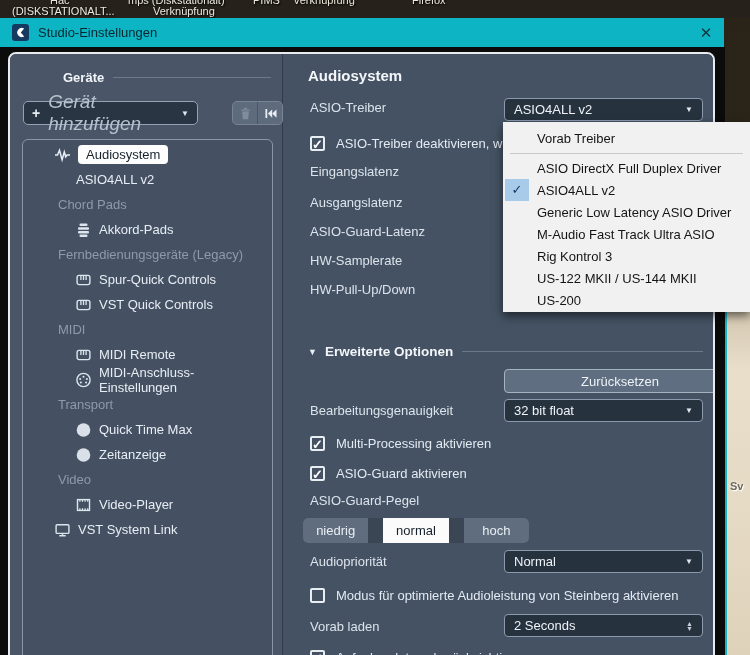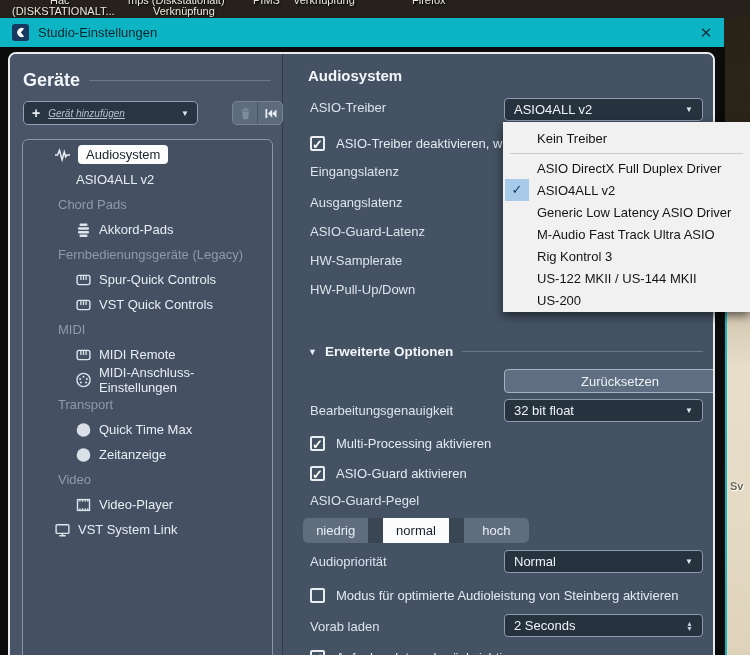--- a/index.html
+++ b/index.html
@@ -29,27 +29,27 @@
   
   #frame { left:0; top:47px; width:725px; height:608px; background:#0b0b0b; overflow:hidden; }
   #window-body { position:absolute; left:8px; top:5px; width:707px; height:610px;
     background:#44526 3; background:#445263; border:2px solid #e9ebee;
     border-radius:8px 8px 0 0; overflow:hidden; }
 
   
   #sidebar { position:absolute; left:0; top:0; width:273px; height:100%;
     background:#4a5668; border-right:1px solid #313c4b; }
   #sidebar-header { position:absolute; left:13px; top:16px; width:248px; display:flex; align-items:center; }
-  #sidebar-header .hd { font-size:18px; font-weight:bold; color:#f2f5f9; }
+  #sidebar-header .hd { font-size:13px; font-weight:bold; color:#f2f5f9;margin-left:40px; }
   .hline { flex:1; height:1px; background:#8b97a6; opacity:.55; margin-left:9px; }
   #add-device-btn { position:absolute; left:13px; top:47px; width:175px; height:24px;
     background:#2a3544; border:1px solid #93a2b4; border-radius:5px;
     display:flex; align-items:center; padding:0 8px; cursor:default; }
   #add-device-btn .plus { color:#e9eef4; font-size:14px; font-weight:bold; margin-right:8px; }
-  #add-device-btn .albl { color:#b6c1ce; font-size:10px; font-style:italic; flex:1;text-decoration:underline; }
+  #add-device-btn .albl { color:#b6c1ce; font-size:19px; font-style:italic; flex:1; }
   #add-device-btn .caret { color:#dfe6ee; font-size:8px; }
   #icon-group { position:absolute; left:222px; top:47px; width:51px; height:24px;
     background:#5d6b7d; border:1px solid #76capit8496; border:1px solid #768496; border-radius:5px;
     display:flex; align-items:center; }
   #icon-group .cell { flex:1; display:flex; align-items:center; justify-content:center; height:100%; }
   #icon-group .div { width:1px; height:100%; background:#48556 5; background:#485565; }
 
   #tree-box { position:absolute; left:12px; top:85px; width:251px; bottom:-6px;
     border:1px solid #8a96a4; border-radius:6px; background:#455162; overflow:hidden; }
   .trow { height:25px; display:flex; align-items:center; font-size:13px; color:#e7edf4; }
@@ -355,21 +355,21 @@
       <span class="cb">✓</span>
       <span class="cblbl">Aufnahmelatenz berücksichtigen</span>
     </div>
   </div>
 
 </div>
 </div>
 
 <div id="driver-menu" class="abs">
     <div class="mitem">
-      <span>Kein Treiber</span>
+      <span>Vorab Treiber</span>
     </div>
     <div class="msep">
       <i></i>
     </div>
     <div class="mitem">
       <span>ASIO DirectX Full Duplex Driver</span>
     </div>
     <div class="mitem">
       <span class="mcheck">✓</span>
       <span>ASIO4ALL v2</span>

